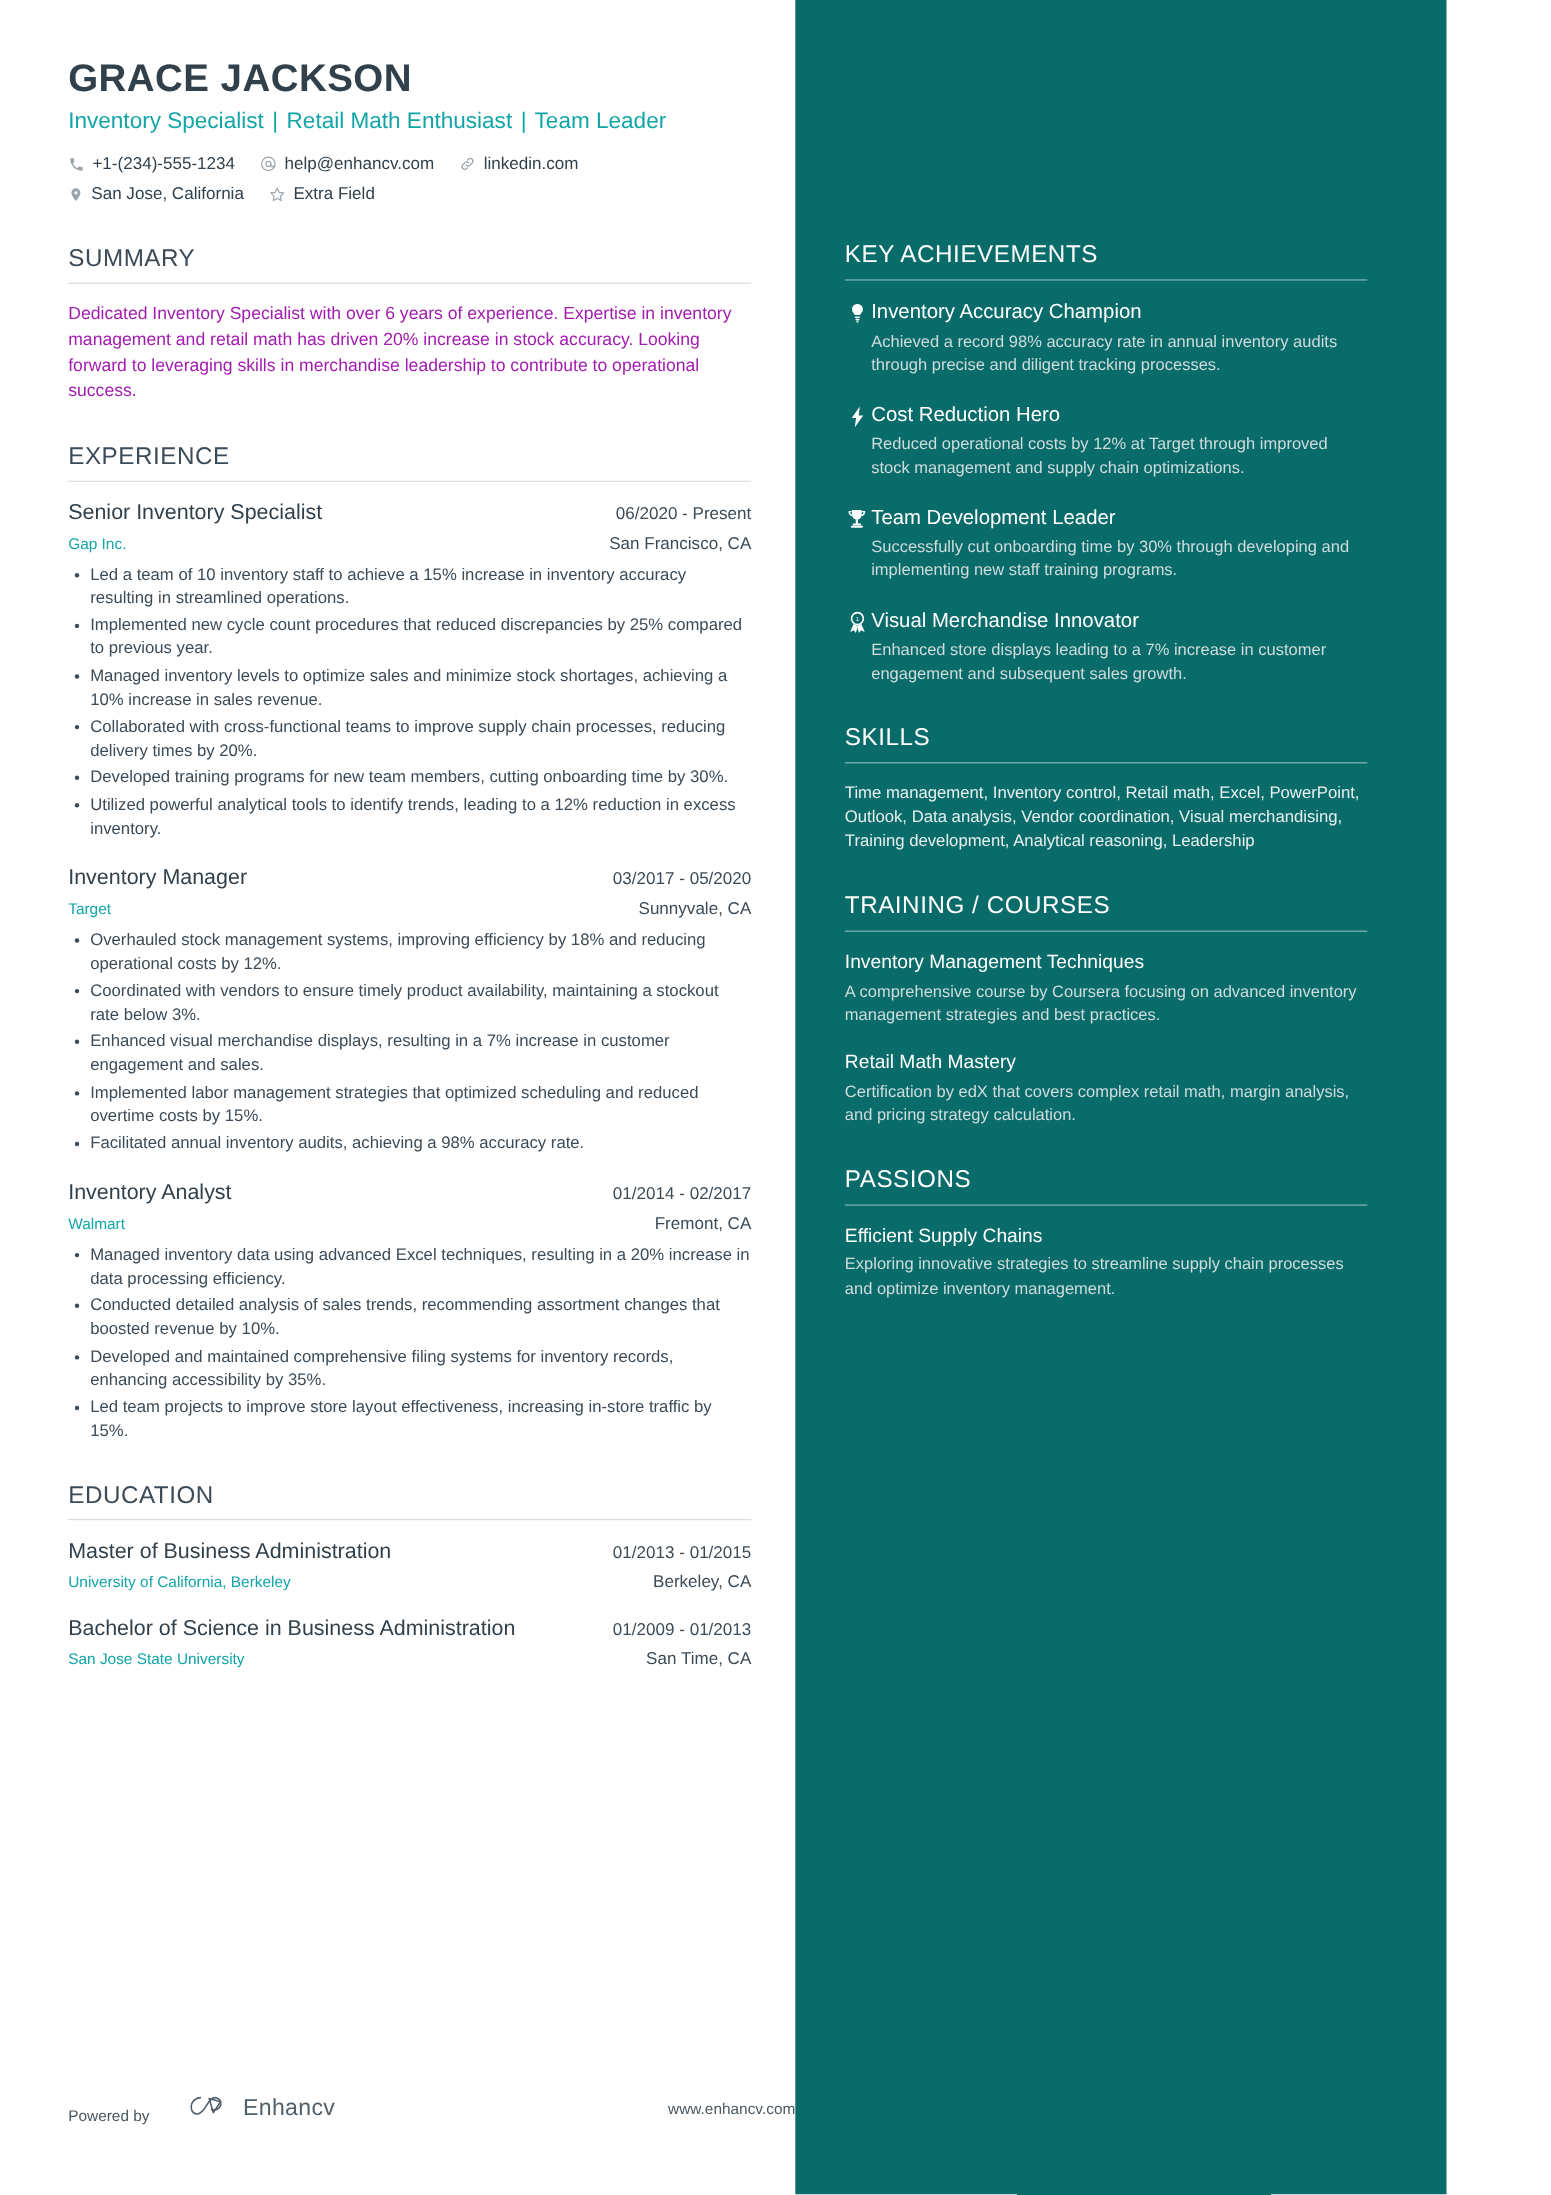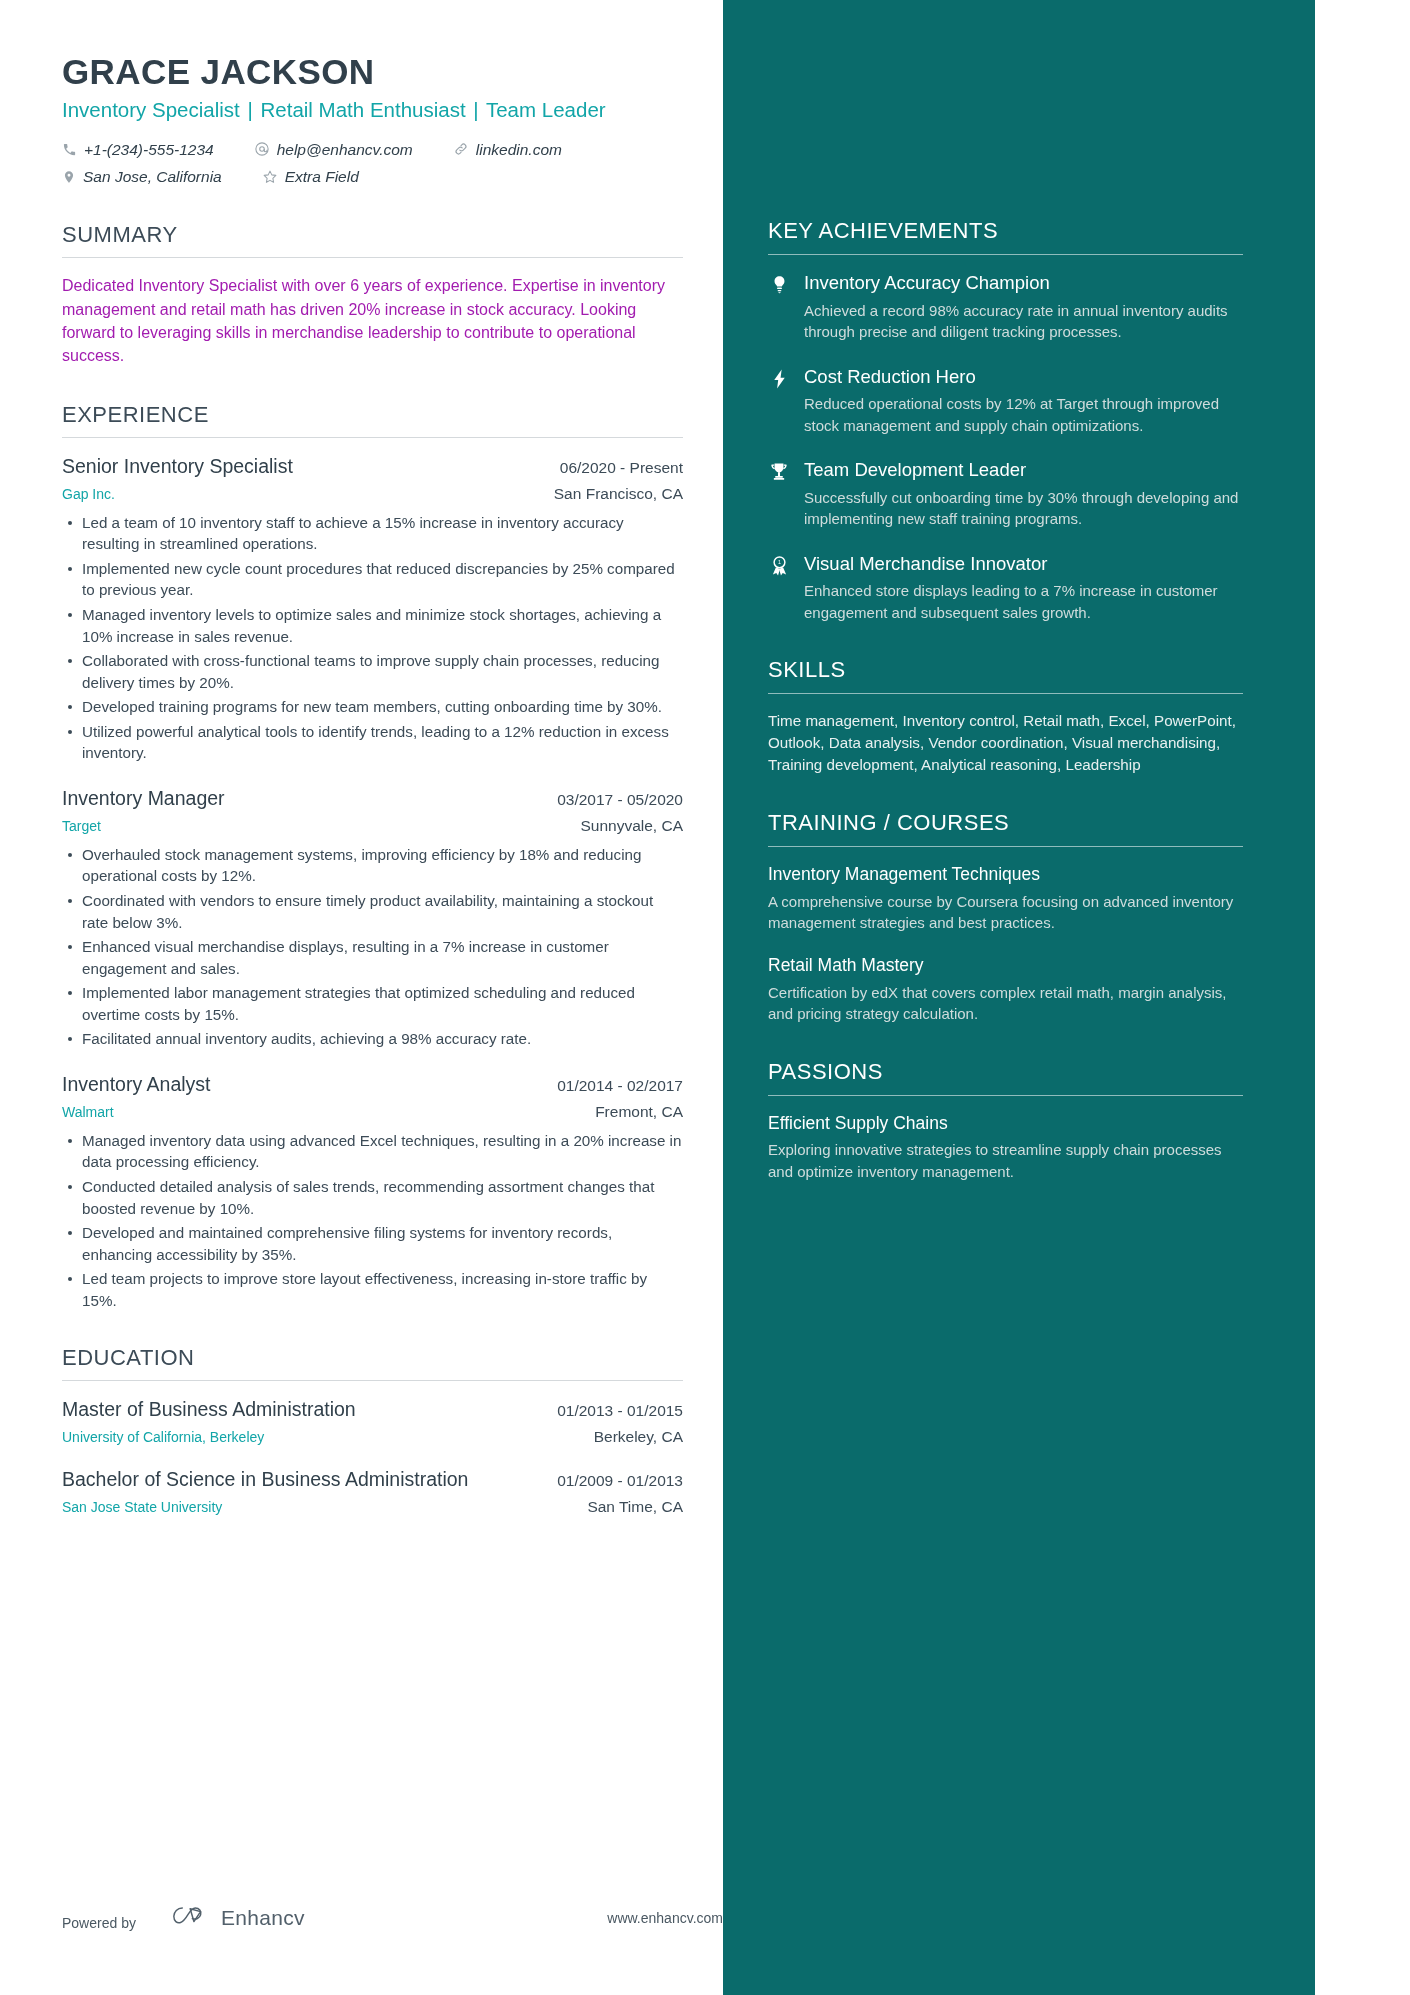--- a/index.html
+++ b/index.html
@@ -37,23 +37,22 @@
     line-height: 1.3;
     margin-bottom: 14px;
     font-weight: 400;
   }
   .headline .sep { color: #12a5a8; padding: 0 2px; }
 
   .contact-row {
     display: flex;
     flex-wrap: wrap;
     align-items: center;
-    gap: 0 40px;
+    gap: 0 22px;
     margin-bottom: 4px;
-    font-style: italic;
   }
   .contact-item {
     display: flex;
     align-items: center;
     gap: 7px;
     font-size: 15.5px;
     color: #31404b;
     line-height: 1.5;
   }
   .contact-item svg { display: block; flex: none; }
@@ -177,21 +176,21 @@
     letter-spacing: 0.5px;
     color: #ffffff;
     padding-bottom: 10px;
   }
   .side-rule {
     height: 1px;
     background: rgba(255,255,255,0.55);
     margin-bottom: 16px;
   }
 
-  .ach { display: flex; gap: 14px; margin-bottom: 22px; }
+  .ach { display: flex; gap: 2px; margin-bottom: 22px; }
   .ach:last-child { margin-bottom: 0; }
   .ach-icon {
     flex: none;
     width: 22px;
     padding-top: 4px;
     display: flex;
     justify-content: center;
   }
   .ach-icon svg { display: block; }
   .ach-body { flex: 1; }

